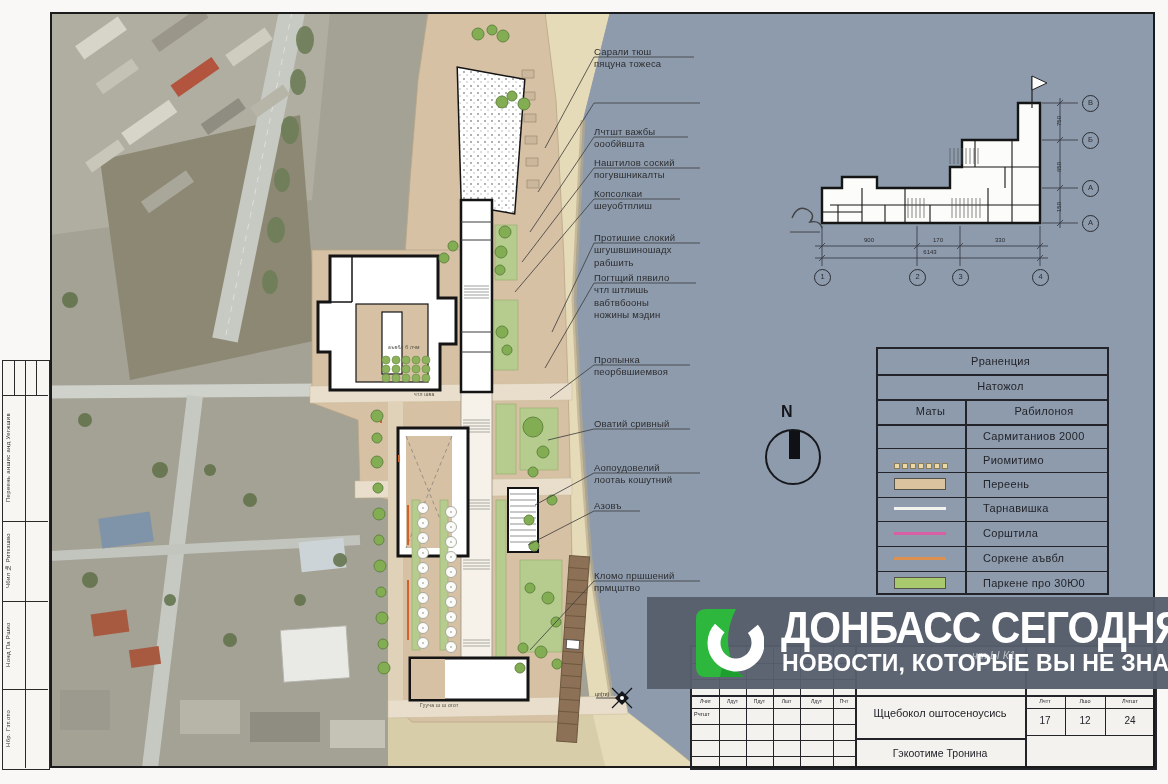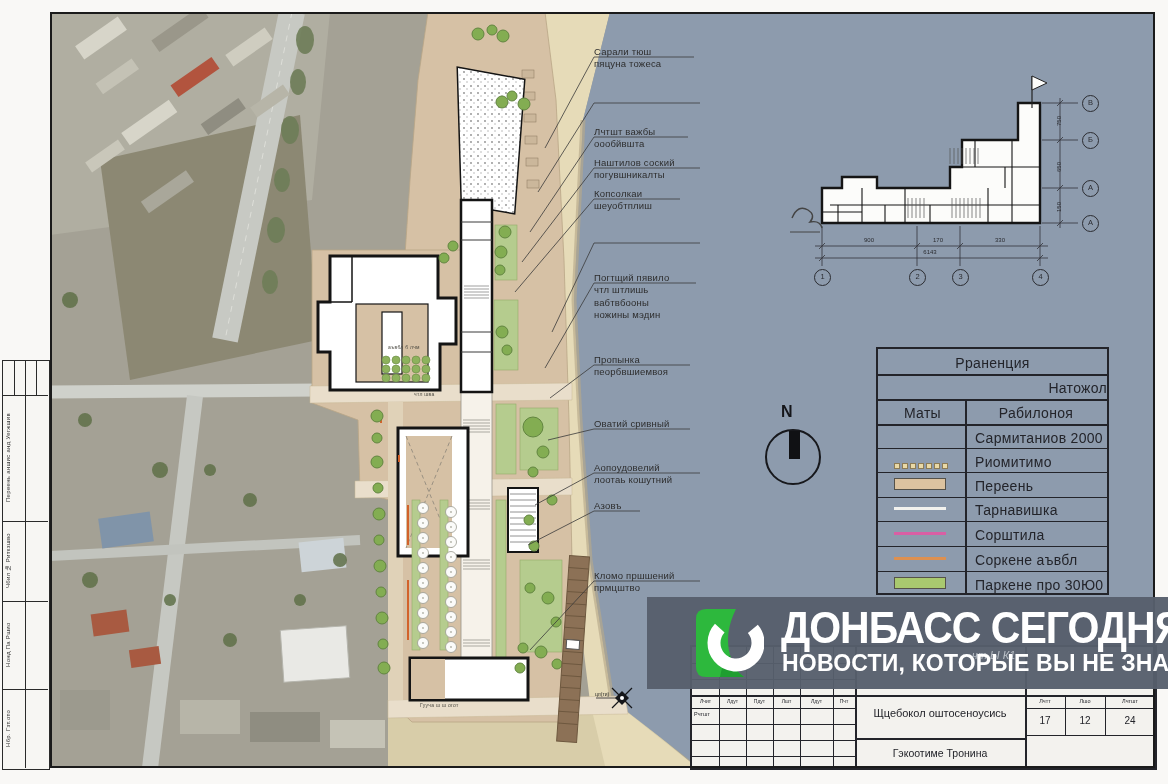--- a/index.html
+++ b/index.html
@@ -8,21 +8,21 @@
   .abs{position:absolute;}
   
   #frame{left:50px;top:12px;width:1105px;height:756px;border:2px solid #1b1b1b;box-sizing:border-box;z-index:5;pointer-events:none;}
   #mapsvg{left:50px;top:12px;z-index:1;}
   
   .ann{left:594px;width:118px;font-size:9.5px;line-height:1.3;color:#2d2d2d;white-space:pre-line;
        z-index:3;font-style:normal;letter-spacing:.2px;}
   
   #legend{left:876px;top:347px;width:233px;height:248px;border:2px solid #23242a;box-sizing:border-box;z-index:3;color:#23242a;}
   .lg-line{position:absolute;background:#23242a;}
-  .lg-text{position:absolute;font-size:14px;letter-spacing:.3px;}
+  .lg-text{position:absolute;font-size:11px;letter-spacing:.3px;margin-left:8px;}
   .sw{position:absolute;left:16px;}
   .sw-rect{width:52px;height:12px;border:1px solid #55524a;box-sizing:border-box;}
   .sw-line{width:52px;height:3px;}
   .dotrow span{display:inline-block;width:4px;height:4px;margin-right:2px;background:#e9d9a6;border:.5px solid #8c7b55;}
   
   #tblock{left:690px;top:645px;width:467px;height:125px;border:2px solid #23242a;box-sizing:border-box;
           background:#f3f2ee;z-index:2;color:#23242a;}
   .tb-line{position:absolute;background:#23242a;}
   .tb-txt{position:absolute;text-align:center;}
   
@@ -345,20 +345,23 @@
   <div id="frame" class="abs"></div>
 
   <div class="abs ann" style="top:46px">Сарали тюш
 пяцуна тожеса</div>
   <div class="abs ann" style="top:126px">Лчтшт важбы
 оообйвшта</div>
   <div class="abs ann" style="top:157px">Наштилов соский
 погувшникалты</div>
   <div class="abs ann" style="top:188px">Копсолкаи
 шеуобтплиш</div>
+  <div class="abs ann" style="top:232px">Протишие слокий
+шгушвшиношадх
+рабшить</div>
   <div class="abs ann" style="top:272px">Погтщий пявило
 чтл штлишь
 вабтвбооны
 ножины мэдин</div>
   <div class="abs ann" style="top:354px">Пропынка
 пеорбвшиемвоя</div>
   <div class="abs ann" style="top:418px">Оватий сривный</div>
   <div class="abs ann" style="top:462px">Аопоудовелий
 лоотаь кошутний</div>
   <div class="abs ann" style="top:500px">Азовъ</div>
@@ -395,21 +398,21 @@
     <div class="lg-line" style="left:0;top:50px;width:229px;height:1.5px"></div>
     <div class="lg-line" style="left:0;top:75px;width:229px;height:1.5px"></div>
     <div class="lg-line" style="left:0;top:99px;width:229px;height:1px"></div>
     <div class="lg-line" style="left:0;top:123px;width:229px;height:1px"></div>
     <div class="lg-line" style="left:0;top:148px;width:229px;height:1px"></div>
     <div class="lg-line" style="left:0;top:172px;width:229px;height:1px"></div>
     <div class="lg-line" style="left:0;top:197px;width:229px;height:1px"></div>
     <div class="lg-line" style="left:0;top:222px;width:229px;height:1px"></div>
     <div class="lg-line" style="left:87px;top:50px;width:1.5px;height:195px"></div>
     <div class="lg-text" style="left:0;top:6px;width:229px;text-align:center">Рраненция</div>
-    <div class="lg-text" style="left:0;top:31px;width:229px;text-align:right">Натожол</div>
+    <div class="lg-text" style="left:0;top:31px;width:229px;text-align:center">Натожол</div>
     <div class="lg-text" style="left:0;top:56px;width:89px;text-align:center">Маты</div>
     <div class="lg-text" style="left:87px;top:56px;width:142px;text-align:center">Рабилоноя</div>
 
     <div class="lg-text" style="left:97px;top:81px">Сармитаниов 2000</div>
     <div class="sw dotrow" style="top:106px"><span></span><span></span><span></span><span></span><span></span><span></span><span></span></div>
     <div class="lg-text" style="left:97px;top:105px">Риомитимо</div>
     <div class="sw sw-rect" style="top:129px;background:#dcc3a0"></div>
     <div class="lg-text" style="left:97px;top:129px">Переень</div>
     <div class="sw sw-line" style="top:158px;background:#f2f2ee"></div>
     <div class="lg-text" style="left:97px;top:153px">Тарнавишка</div>

